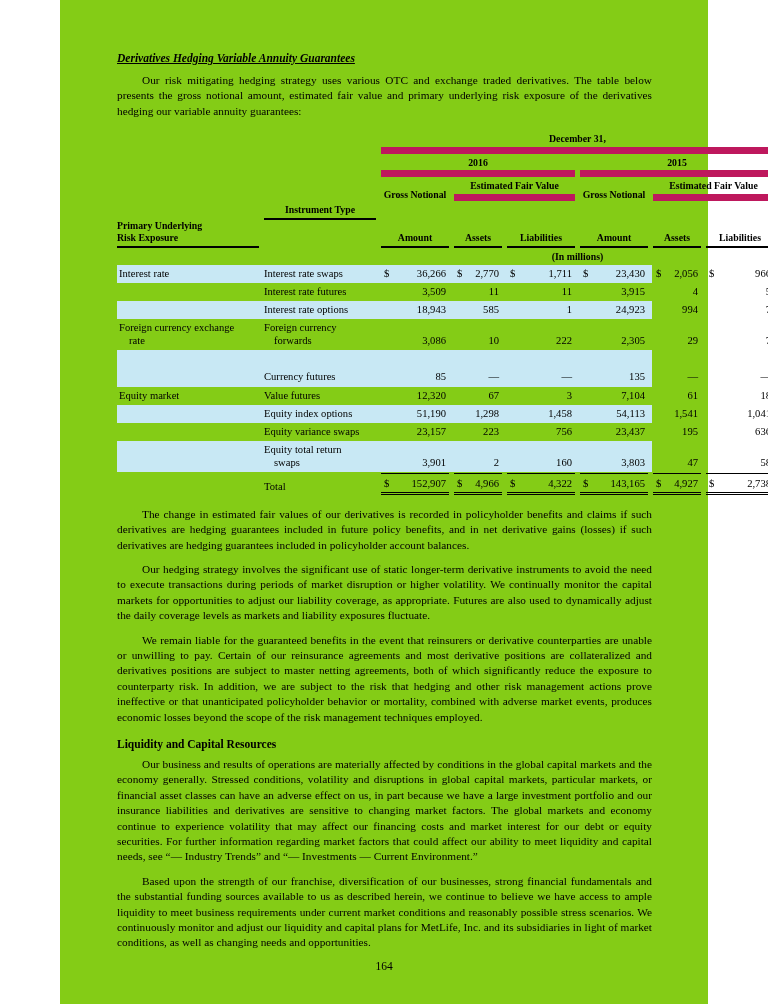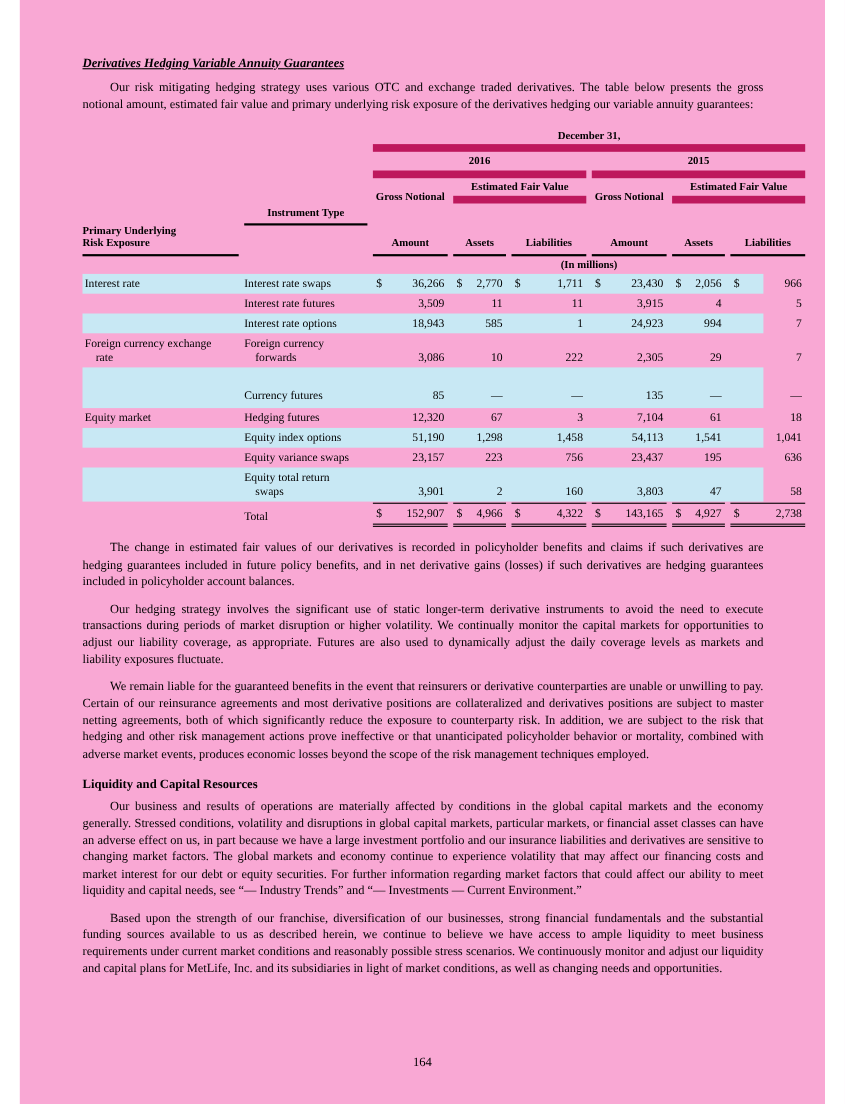--- a/index.html
+++ b/index.html
@@ -1,22 +1,22 @@
 <!DOCTYPE html>
 <html><head>
 <meta charset="utf-8">
 <style>
   * { margin: 0; padding: 0; box-sizing: border-box; }
   html, body { background: #ffffff; }
   body { font-family: "Liberation Serif", "DejaVu Serif", serif; color: #000; }
   .page {
     position: relative;
-    width: 732px; height: 1004px;
+    width: 648px; height: 1004px;
     margin: 0 auto;
-    background: #f9a8d4;
+    background: #84cc16;
     padding: 52px 56px 4px 57px;
   }
 
   
   .h-italic-underline {
     font-size: 11.5px; font-weight: bold; font-style: italic;
     text-decoration: underline; margin-bottom: 9px;
   }
   .h-bold { font-size: 11.5px; font-weight: bold; margin: 13px 0 7px; }
   .h-bold-italic { font-size: 11.5px; font-weight: bold; font-style: italic; margin: 12px 0 7px; }
@@ -234,21 +234,21 @@
         <div class="cell num c7">
             <span>—</span>
           </div>
         <div class="cell num c8">
             <span>—</span>
           </div>
       </div>
 
       <div class="trow brow">
         <div class="cell risk">Equity market</div>
-        <div class="cell inst">Hedging futures</div>
+        <div class="cell inst">Value futures</div>
         <div class="cell num c3">
             <span>12,320</span>
           </div>
         <div class="cell num c4">
             <span>67</span>
           </div>
         <div class="cell num c5">
             <span>3</span>
           </div>
         <div class="cell num c6">

